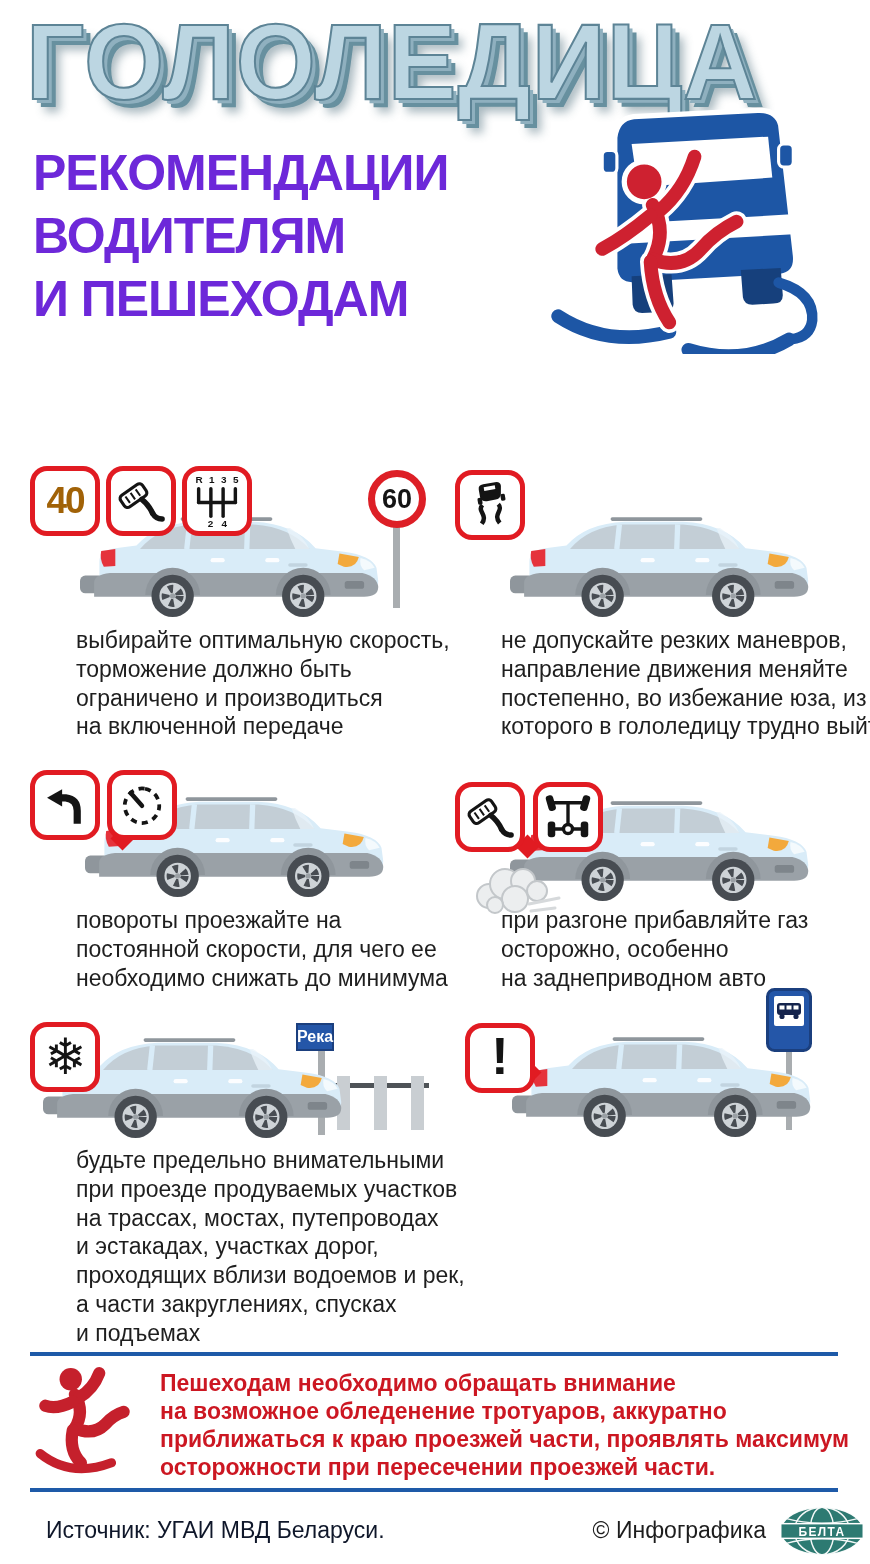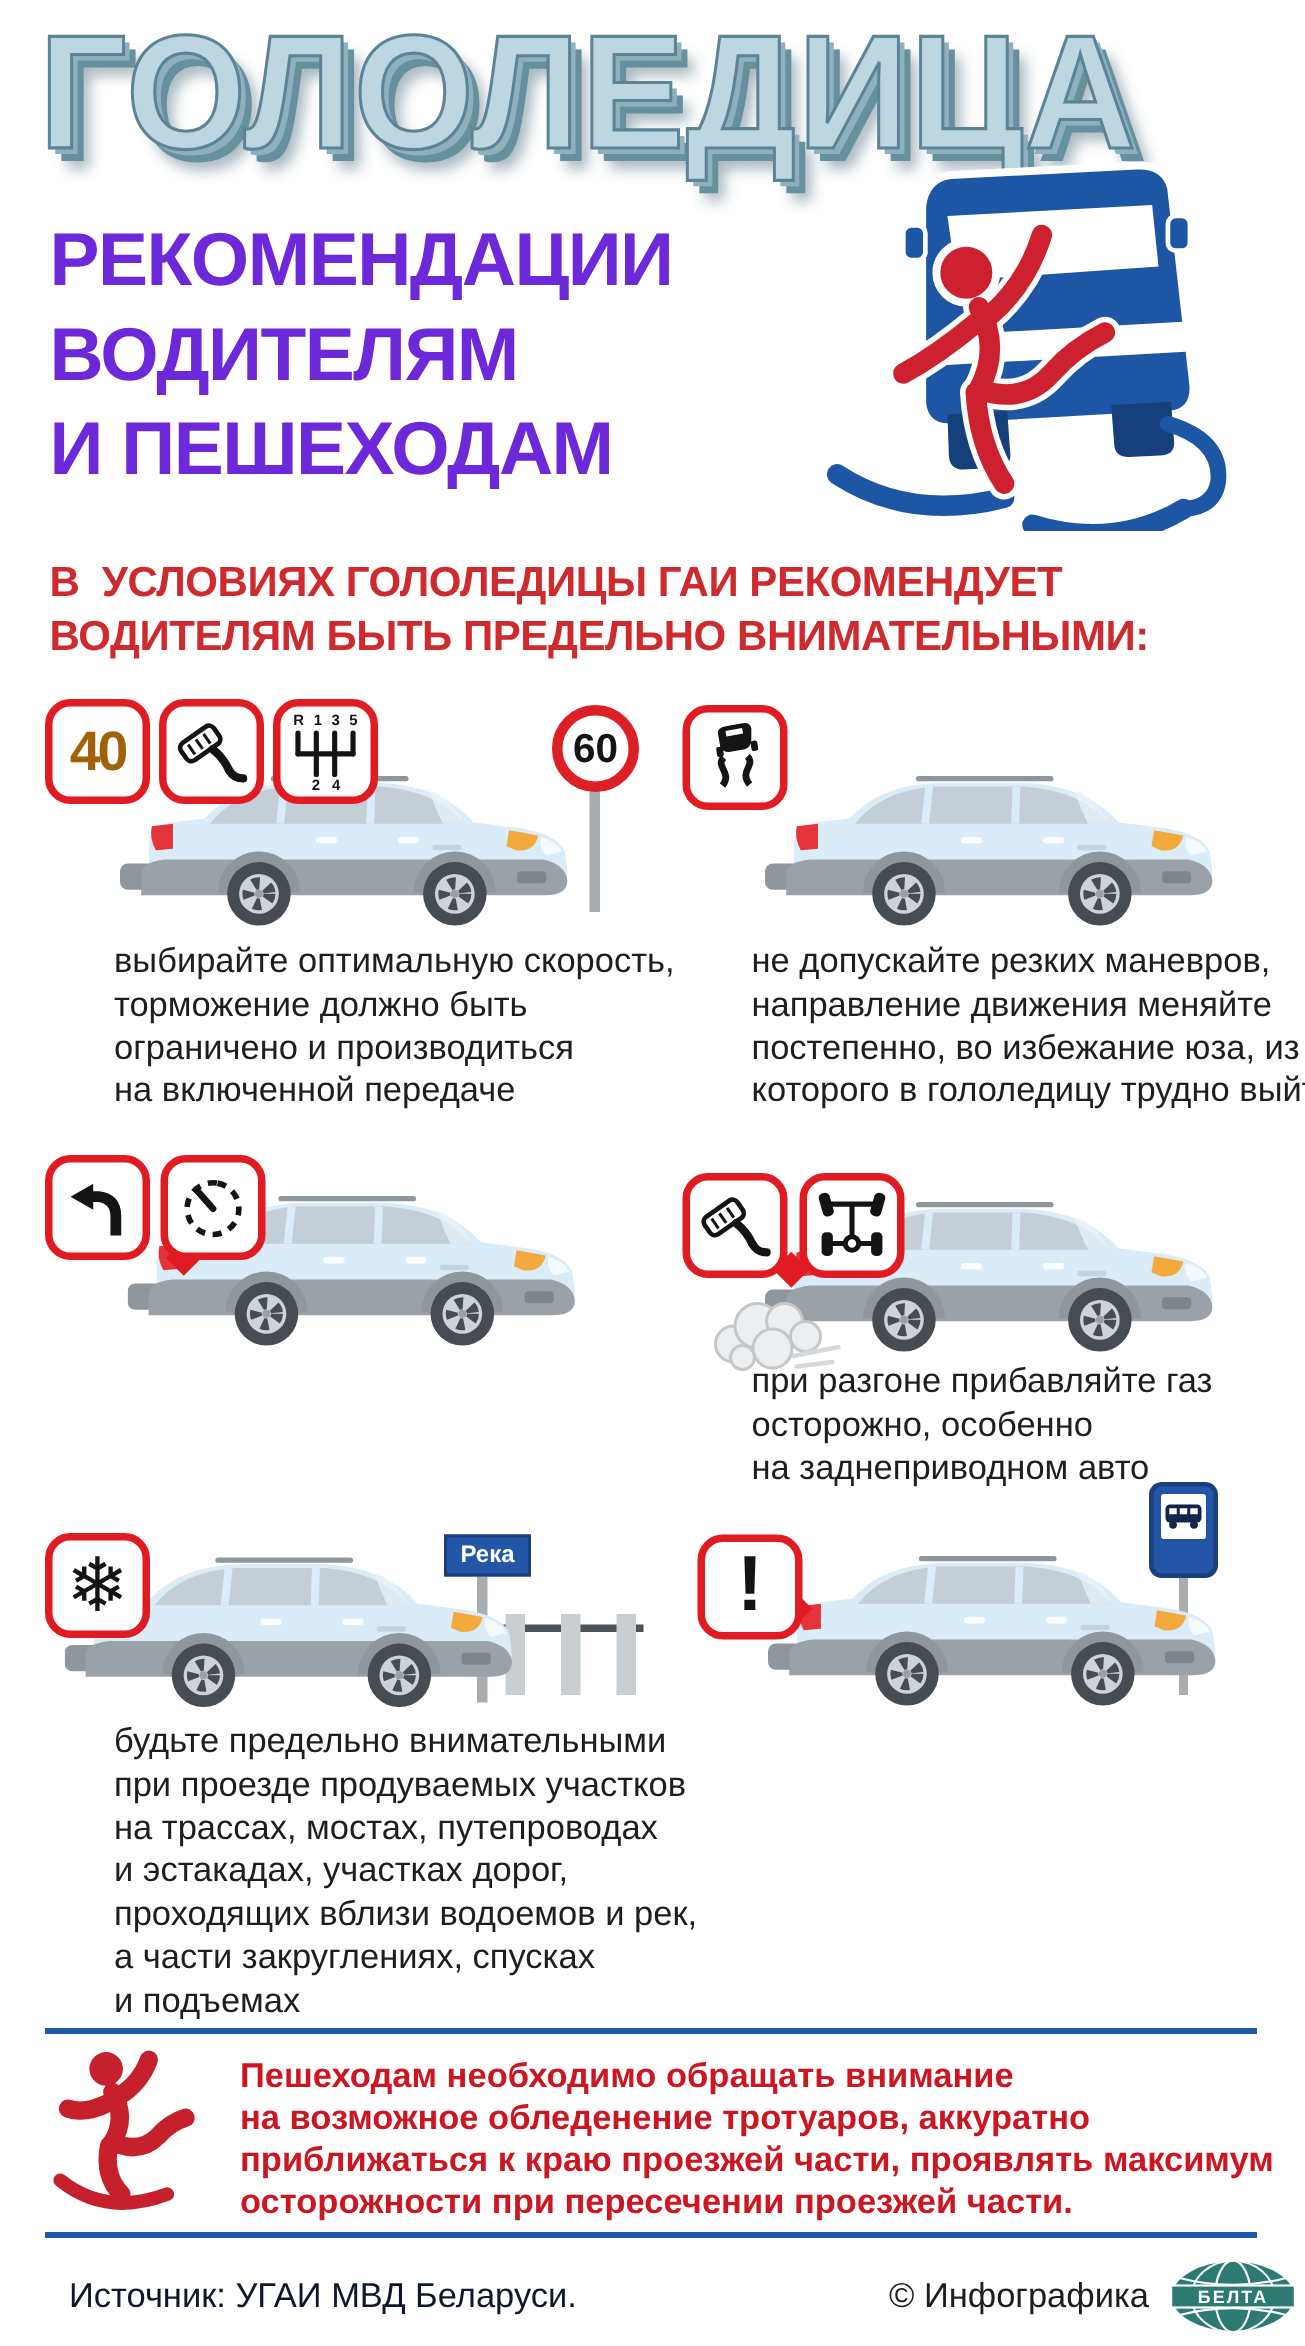--- a/index.html
+++ b/index.html
@@ -37,21 +37,21 @@
   .caption{position:absolute;left:2px;width:405px;font-size:23px;color:#1e1e1e;line-height:1.25;
            white-space:pre-line;z-index:6;margin-left:44px;}
 
   
   .sign60{position:absolute;width:58px;height:58px;box-sizing:border-box;border:7px solid #dd1f26;
           border-radius:50%;background:#fff;display:flex;align-items:center;justify-content:center;
           font-size:27px;font-weight:bold;color:#141414;z-index:5;}
   .pole{position:absolute;width:7px;background:#a9adb0;z-index:1;}
 
   
-  .river-sign{position:absolute;box-sizing:border-box;width:58px;height:28px;background:#2456a8;
+  .river-sign{position:absolute;box-sizing:border-box;width:38px;height:28px;background:#2456a8;
               border:2px solid #133涉a;border:2px solid #1b3f7e;color:#fff;font-size:16px;font-weight:bold;
               display:flex;align-items:center;justify-content:center;z-index:5;}
   .rail-bar{position:absolute;height:5px;background:#4e5357;z-index:1;}
   .rail-post{position:absolute;width:13px;height:54px;background:#c9ced2;z-index:1;}
   .bus-sign{position:absolute;z-index:5;}
 
   
   .rule{position:absolute;left:30px;width:808px;height:4px;background:#1e5aa8;}
   .r1{top:1352px;} .r2{top:1488px;}
   .note-person{position:absolute;left:33px;top:1364px;width:104px;height:112px;}
@@ -157,22 +157,20 @@
       <g stroke="#ce2130" stroke-width="13">
         <path d="M112,98 Q126,124 112,150"></path>
           <path d="M118,104 Q142,84 152,52"></path>
         <path d="M110,108 Q86,128 64,140"></path>
           <path d="M112,150 Q140,160 158,140 Q172,124 192,114"></path>
         <path d="M110,152 Q112,186 128,210"></path>
       </g>
     </g>
   </svg>
 
-  <div class="advisory">В&nbsp; УСЛОВИЯХ ГОЛОЛЕДИЦЫ ГАИ РЕКОМЕНДУЕТ
-ВОДИТЕЛЯМ БЫТЬ ПРЕДЕЛЬНО ВНИМАТЕЛЬНЫМИ:</div>
 
   <div class="panel p1">
     <div class="icon-box" style="left:0;top:4px">
       <span class="num40">40</span>
     </div>
     <div class="icon-box" style="left:76px;top:4px">
       <svg width="50" height="50" viewBox="0 0 64 64">
           <use href="#pedal-sym"></use>
         </svg>
     </div>
@@ -234,20 +232,23 @@
     <div class="icon-box" style="left:77px;top:2px">
       <svg width="48" height="48" viewBox="0 0 64 64">
         <circle cx="32" cy="33" r="23" fill="none" stroke="#141414" stroke-width="5" stroke-dasharray="8 7" transform="rotate(-80 32 33)"></circle>
         <line x1="32" y1="33" x2="17" y2="16" stroke="#141414" stroke-width="6" stroke-linecap="round"></line>
       </svg>
     </div>
     <div class="tail" style="left:84px;top:62px"></div>
     <svg class="car" style="left:55px;top:24px" viewBox="0 0 340 120">
         <use href="#car-sym"></use>
       </svg>
+    <div class="caption" style="top:138px">повороты проезжайте на
+постоянной скорости, для чего ее
+необходимо снижать до минимума</div>
   </div>
 
   <div class="panel p4">
     <div class="icon-box" style="left:0;top:14px">
       <svg width="50" height="50" viewBox="0 0 64 64">
           <use href="#pedal-sym"></use>
         </svg>
     </div>
     <div class="icon-box" style="left:78px;top:14px">
       <svg width="48" height="50" viewBox="0 0 64 64">

